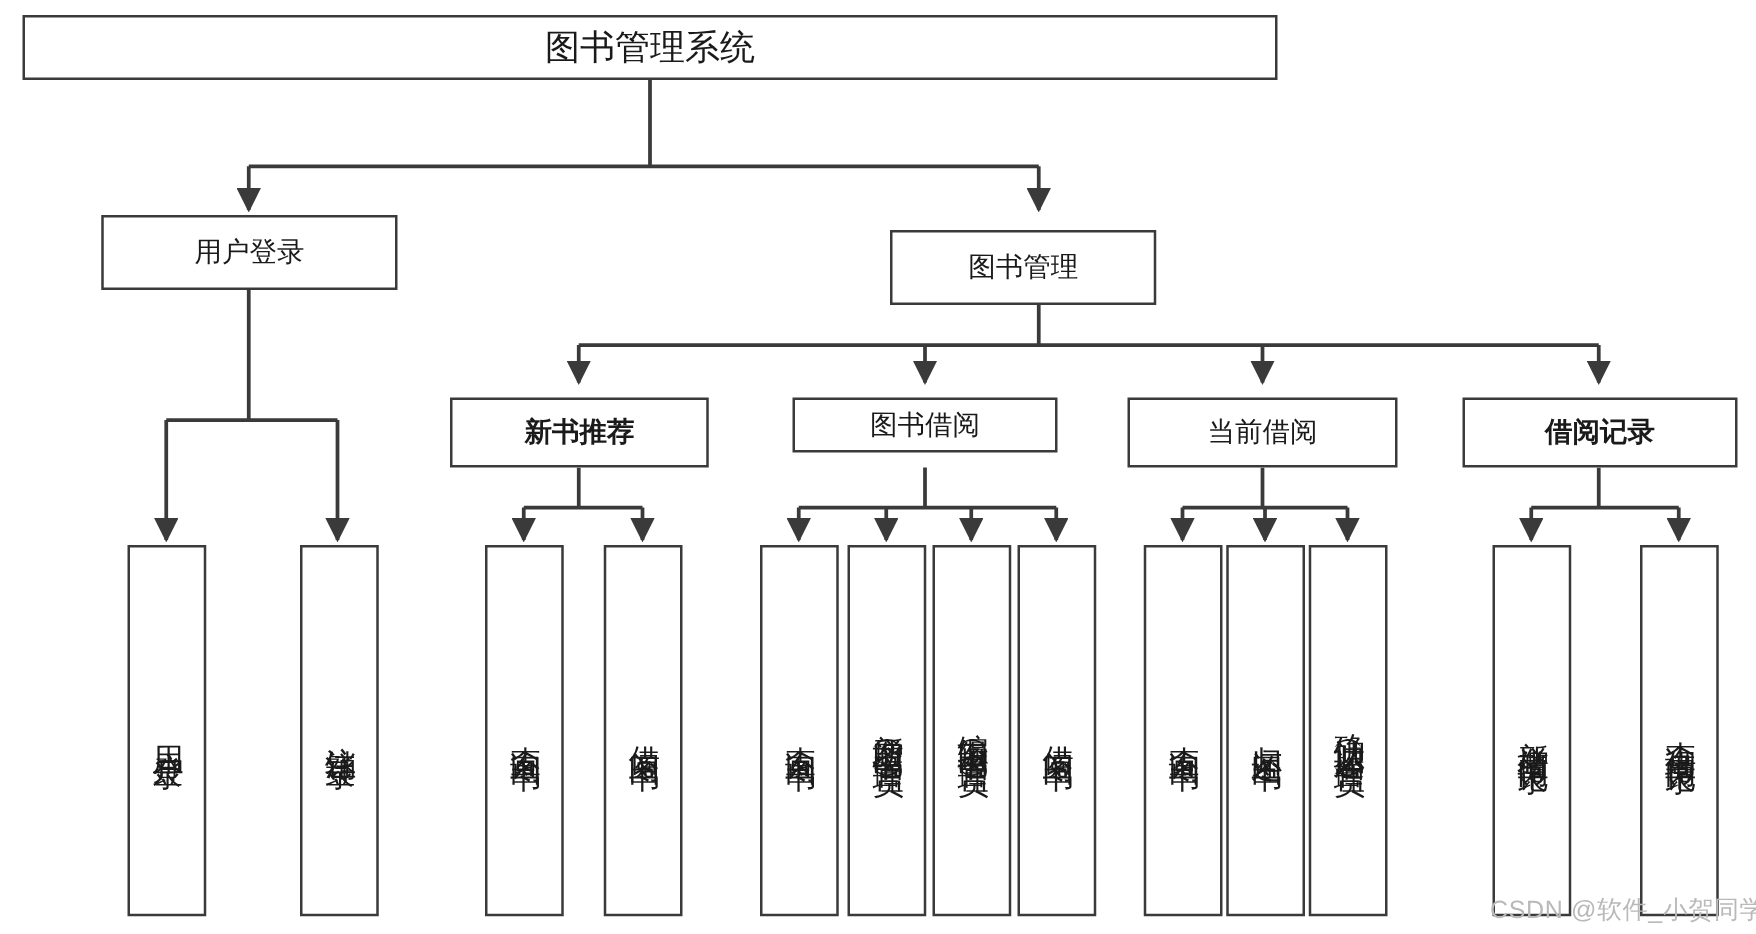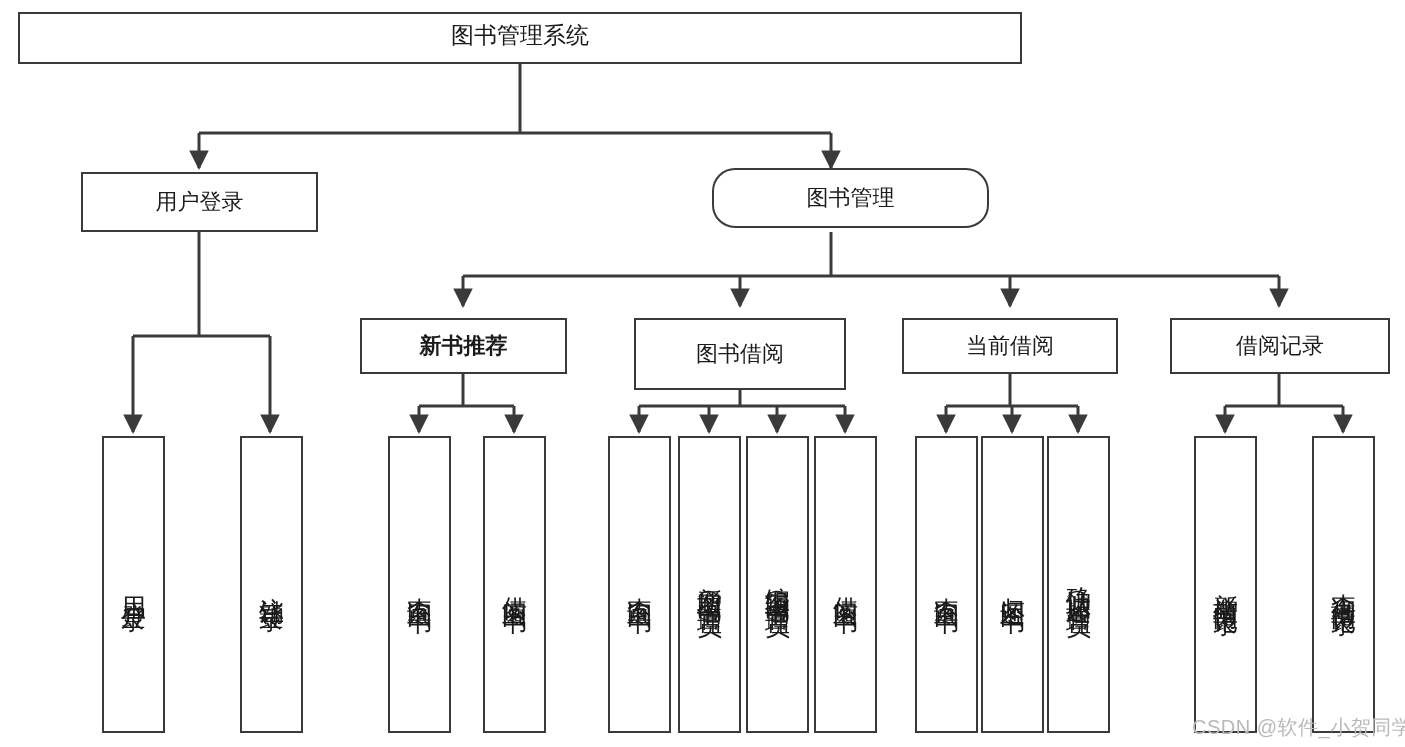--- a/index.html
+++ b/index.html
@@ -44,22 +44,21 @@
     text-align: center;
     line-height: 1.18;
     white-space: nowrap;
   }
   
   .node.horiz .node-label {
     font-size: 22px;
     writing-mode: horizontal-tb;
   }
   .node.root .node-label {
-    font-size: 23px;
-    font-family: Liberation Mono, monospace;
+    font-size: 28px;
   }
   
   .node.vert {
     align-items: center;
     justify-content: center;
   }
   .node.vert .node-label {
     writing-mode: vertical-rl;
     text-orientation: upright;
     font-size: 25px;
@@ -132,34 +131,34 @@
     </g>
   </svg>
 
   <div class="node horiz root" style="left:18px; top:12px; width:1004px; height:52px;">
     <span class="node-label">图书管理系统</span>
   </div>
 
   <div class="node horiz" style="left:81px; top:172px; width:237px; height:60px;">
     <span class="node-label">用户登录</span>
   </div>
-  <div class="node horiz" style="left:712px; top:168px; width:277px; height:60px;border-radius:23px;">
+  <div class="node horiz" style="left:712px; top:184px; width:213px; height:60px;">
     <span class="node-label">图书管理</span>
   </div>
 
   <div class="node horiz" style="left:360px; top:318px; width:207px; height:56px;font-weight:bold;">
     <span class="node-label">新书推荐</span>
   </div>
-  <div class="node horiz" style="left:634px; top:318px; width:212px; height:72px;">
+  <div class="node horiz" style="left:634px; top:318px; width:212px; height:44px;">
     <span class="node-label">图书借阅</span>
   </div>
   <div class="node horiz" style="left:902px; top:318px; width:216px; height:56px;justify-content:center;">
     <span class="node-label">当前借阅</span>
   </div>
-  <div class="node horiz" style="left:1170px; top:318px; width:220px; height:56px;">
+  <div class="node horiz" style="left:1170px; top:318px; width:220px; height:56px;font-weight:bold;">
     <span class="node-label">借阅记录</span>
   </div>
 
   <div class="node vert" style="left:102px; top:436px; width:63px; height:297px;">
     <span class="node-label">用户登录</span>
   </div>
   <div class="node vert" style="left:240px; top:436px; width:63px; height:297px;">
     <span class="node-label">注销登录</span>
   </div>
 

